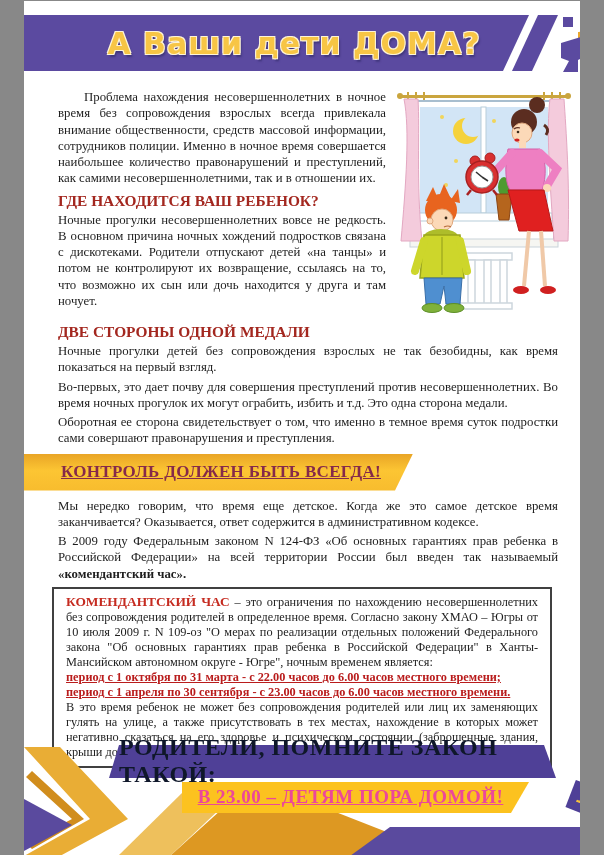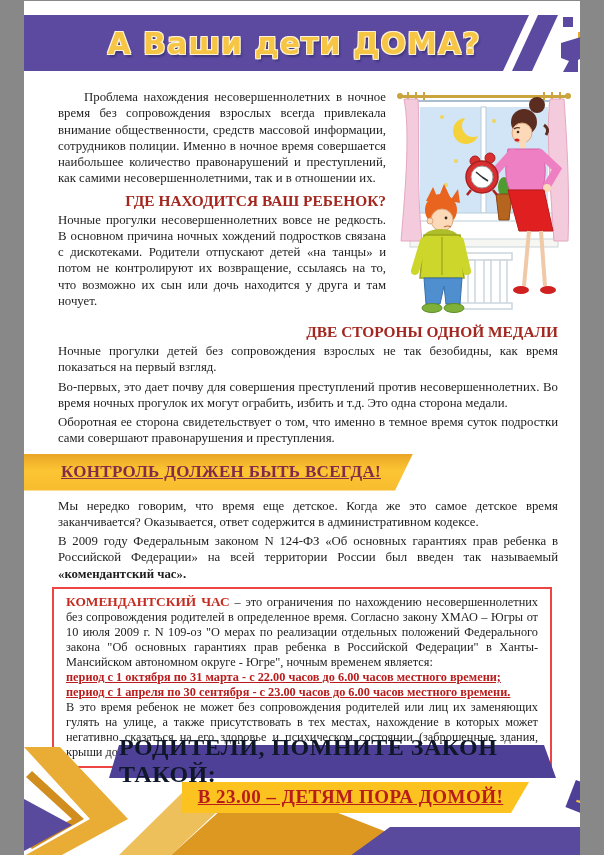--- a/index.html
+++ b/index.html
@@ -9,41 +9,41 @@
   .hdr-svg{position:absolute;top:0;left:0;}
   .hdr-title{position:absolute;top:25px;left:60px;width:420px;text-align:center;
     font-family:"DejaVu Sans",sans-serif;font-weight:bold;font-size:30px;letter-spacing:1px;
     color:#f7c545;
     text-shadow:-1px -1px 0 #fdf4d7,1px -1px 0 #fdf4d7,-1px 1px 0 #fdf4d7,1px 1px 0 #fdf4d7,2px 3px 2px #41367c;}
   
   .top-region{padding:88px 6px 0 34px;}
   .illustration{float:right;width:178px;height:230px;margin:-2px 0 4px 10px;}
   p.body{font-size:12.8px;line-height:1.27;text-align:justify;margin:0 0 3px 0;}
   .intro{text-indent:26px;}
-  h2.red{color:#a3271f;font-size:15.4px;font-weight:bold;text-align:right;margin:5px 0 2px 0;}
+  h2.red{color:#a3271f;font-size:15.4px;font-weight:bold;text-align:left;margin:5px 0 2px 0;}
   .mid{clear:none;padding:0 22px 0 34px;}
   .after-illu{clear:both;}
   .bold{font-weight:bold;}
   
   .control-banner{margin:7px 0 7px 0;width:352px;
     background:linear-gradient(180deg,#e9a526 0%,#fcc533 45%,#f7bc2e 100%);
     clip-path:polygon(0 0,100% 0,calc(100% - 18px) 100%,0 100%);
     padding:8px 0 9px 37px;}
   .control-banner span{color:#852a4a;font-weight:bold;font-size:17px;text-decoration:underline;letter-spacing:.3px;}
   
-  .curfew-box{margin:5px 28px 0 28px;border:2px solid #ef4444;padding:5px 12px 6px 12px;
+  .curfew-box{margin:5px 28px 0 28px;border:2px solid #404040;padding:5px 12px 6px 12px;
     font-size:12.3px;line-height:1.22;text-align:justify;}
   .box-lead-bold{color:#c52b20;font-weight:bold;font-size:13.4px;}
   .box-period{display:block;color:#b91c1c;font-weight:bold;text-decoration:underline;}
   
   .ftr-svg{position:absolute;left:0;top:738px;}
   .slogan1{position:absolute;left:95px;top:742px;width:430px;height:35px;display:flex;
     align-items:center;justify-content:center;font-weight:bold;font-size:24px;color:#0f172a;letter-spacing:.5px;}
   .slogan2{position:absolute;left:158px;top:780px;width:337px;height:31px;display:flex;
-    align-items:center;justify-content:center;font-weight:bold;font-size:19px;color:#b91c1c;
+    align-items:center;justify-content:center;font-weight:bold;font-size:19px;color:#ec4899;
     text-decoration:underline;letter-spacing:.5px;}
   .age-badge{position:absolute;left:545px;top:787px;width:50px;height:29px;background:#4f4097;
     transform:rotate(21deg);display:flex;align-items:center;justify-content:center;
     color:#f6c13d;font-family:"DejaVu Sans",sans-serif;font-weight:bold;font-style:italic;font-size:16px;}
 </style>
 </head>
 <body>
 
 <div class="page">
 

